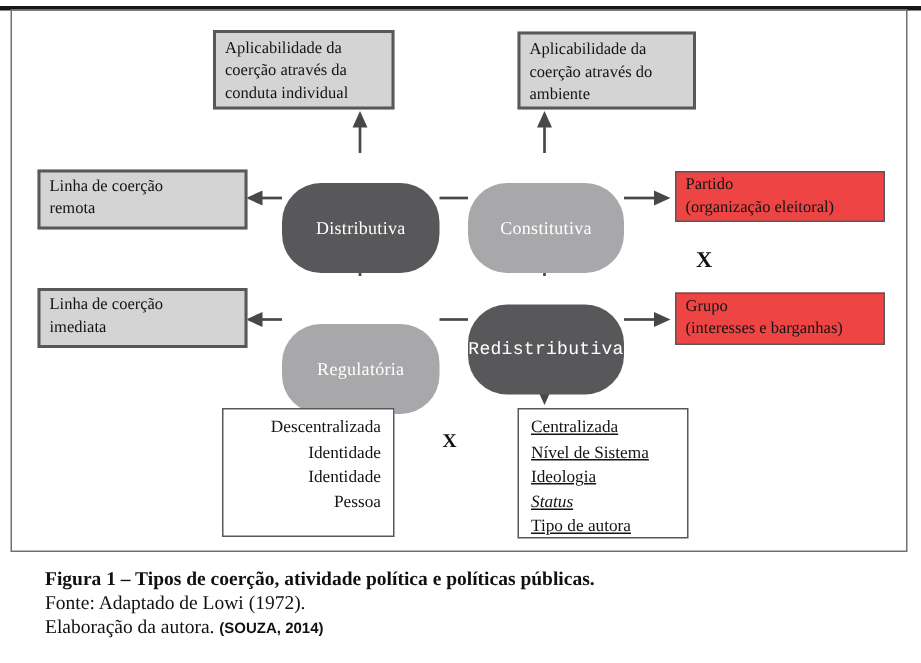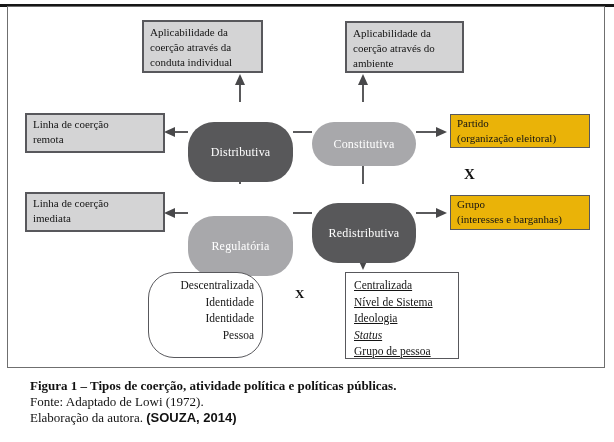--- a/index.html
+++ b/index.html
@@ -26,21 +26,21 @@
   .gbox {
     background: #d4d4d5;
     border: 2px solid #58585c;
     font-size: 11px;
     line-height: 15px;
     white-space: pre-line;
     padding: 3px 6px;
     color: #141414;
   }
   .wbox {
-    background: #eab308;
+    background: #ef4444;
     border: 1.5px solid #58585c;
     font-size: 11px;
     line-height: 15px;
     white-space: pre-line;
     padding: 1px 6px;
     color: #141414;
   }
   .node {
     border-radius: 26px;
     color: #ffffff;
@@ -67,21 +67,21 @@
     padding: 4px 8px;
     color: #141414;
   }
   .list span { display: block; }
   .list.right-align span { text-align: right; }
   .list .italic { font-style: italic; }
   .caption { left: 8px; top: 378px; width: 600px; font-size: 13px; line-height: 16px; color: #111111; margin-left: 22px; }
   .caption .title { font-weight: bold; }
   .caption .citation {
     font-family: "Liberation Sans", sans-serif;
-    font-size: 13px;
+    font-size: 10px;
     font-weight: 600;
   }
   svg.overlay { position: absolute; left: 0; top: 0; pointer-events: none; }
   svg.overlay line { stroke: #48484a; stroke-width: 1.8; }
   svg.overlay polygon { fill: #48484a; }
 </style>
 </head>
 <body>
 
 <div class="page">
@@ -134,43 +134,43 @@
   <div class="abs gbox" style="left:345px; top:21px; width:119px; height:52px;">Aplicabilidade da
 coerção através do
 ambiente</div>
 
   <div class="abs gbox" style="left:25px; top:113px; width:140px; height:40px; padding-top:2px;">Linha de coerção
 remota</div>
   <div class="abs gbox" style="left:25px; top:192px; width:140px; height:40px; padding-top:2px;">Linha de coerção
 imediata</div>
 
   <div class="abs node dark" style="left:188px; top:102px; width:105px; height:60px;">Distributiva</div>
-  <div class="abs node light" style="left:312px; top:102px; width:104px; height:44px;">Constitutiva</div>
+  <div class="abs node light" style="left:312px; top:102px; width:104px; height:60px;">Constitutiva</div>
   <div class="abs node light" style="left:188px; top:196px; width:105px; height:60px;">Regulatória</div>
-  <div class="abs node dark" style="left:312px; top:183px; width:104px; height:60px;">Redistributiva</div>
+  <div class="abs node dark" style="left:312px; top:183px; width:104px; height:60px;font-family:Liberation Mono, monospace;">Redistributiva</div>
 
   <div class="abs wbox" style="left:450px; top:114px; width:140px; height:34px;">Partido
 (organização eleitoral)</div>
   <div class="abs xmark" style="left:464px; top:166px;">X</div>
   <div class="abs wbox" style="left:450px; top:195px; width:140px; height:35px;">Grupo
 (interesses e barganhas)</div>
 
-  <div class="abs list right-align" style="left:148px; top:272px; width:115px; height:86px;border-radius:26px;">
+  <div class="abs list right-align" style="left:148px; top:272px; width:115px; height:86px;">
     <span>Descentralizada</span>
     <span>Identidade</span>
     <span>Identidade</span>
     <span>Pessoa</span>
   </div>
   <div class="abs xmark small" style="left:295px; top:286px;">X</div>
   <div class="abs list" style="left:345px; top:272px; width:114px; height:87px;text-decoration:underline;">
     <span>Centralizada</span>
     <span>Nível de Sistema</span>
     <span>Ideologia</span>
     <span class="italic">Status</span>
-    <span>Grupo de pessoa</span>
+    <span>Tipo de autora</span>
   </div>
 
   <div class="abs caption">
     <div class="title">Figura 1 – Tipos de coerção, atividade política e políticas públicas.</div>
     <div>Fonte: Adaptado de Lowi (1972).</div>
     <div>
       <span>Elaboração da autora.</span>
       <span class="citation">(SOUZA, 2014)</span>
     </div>
   </div>

